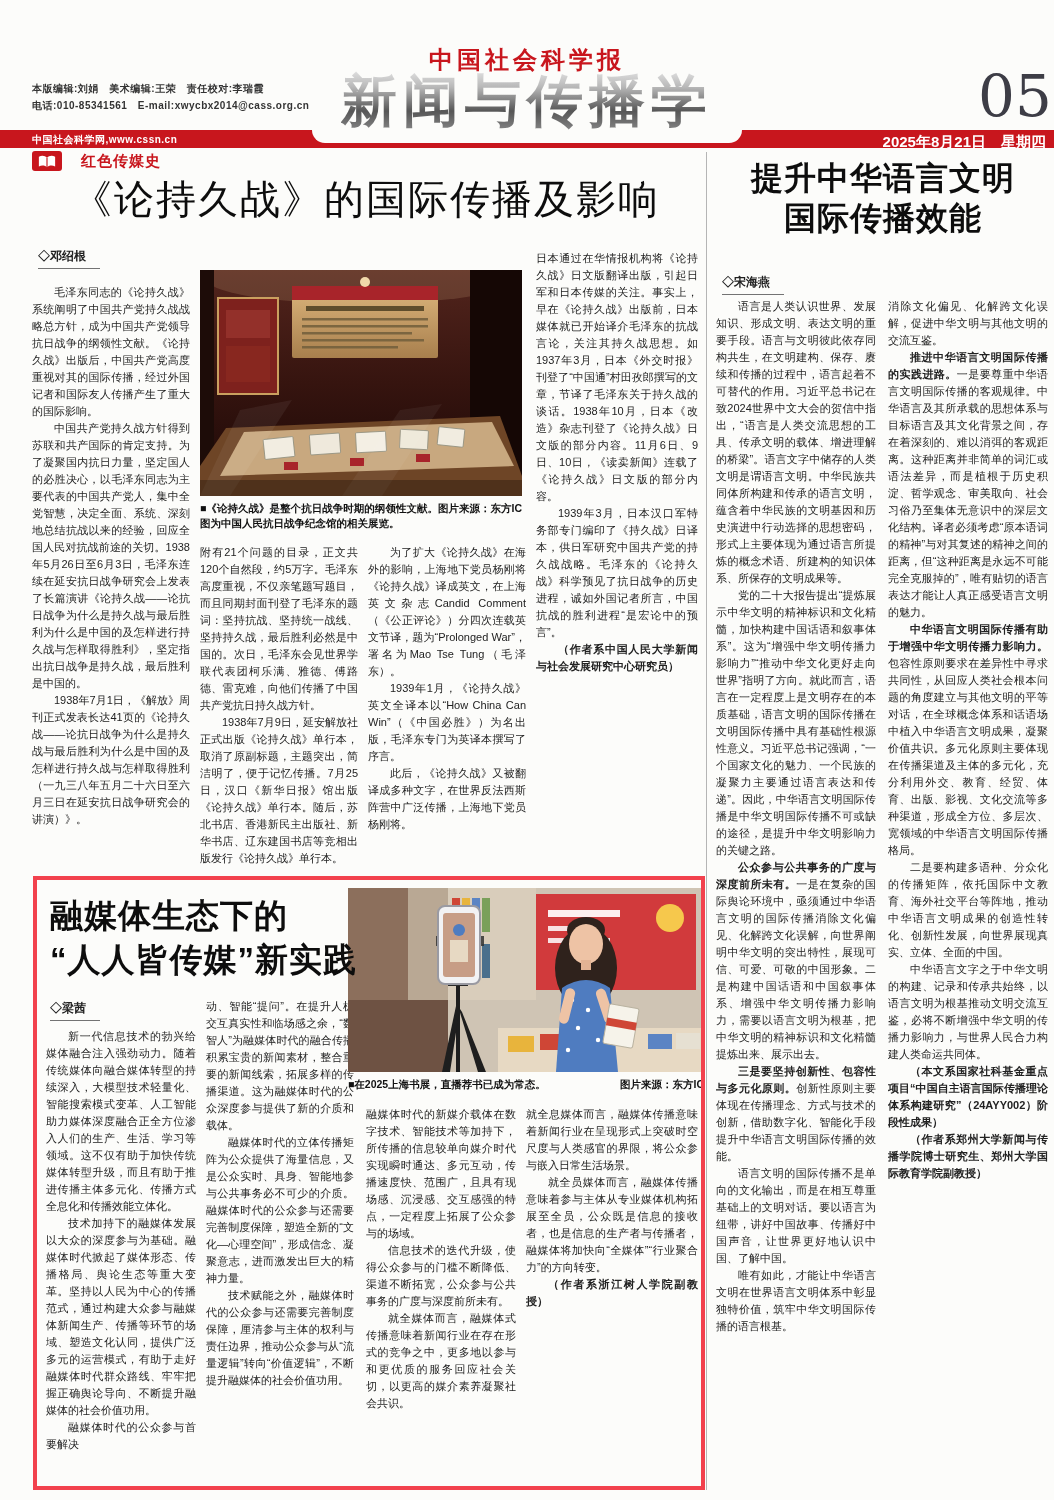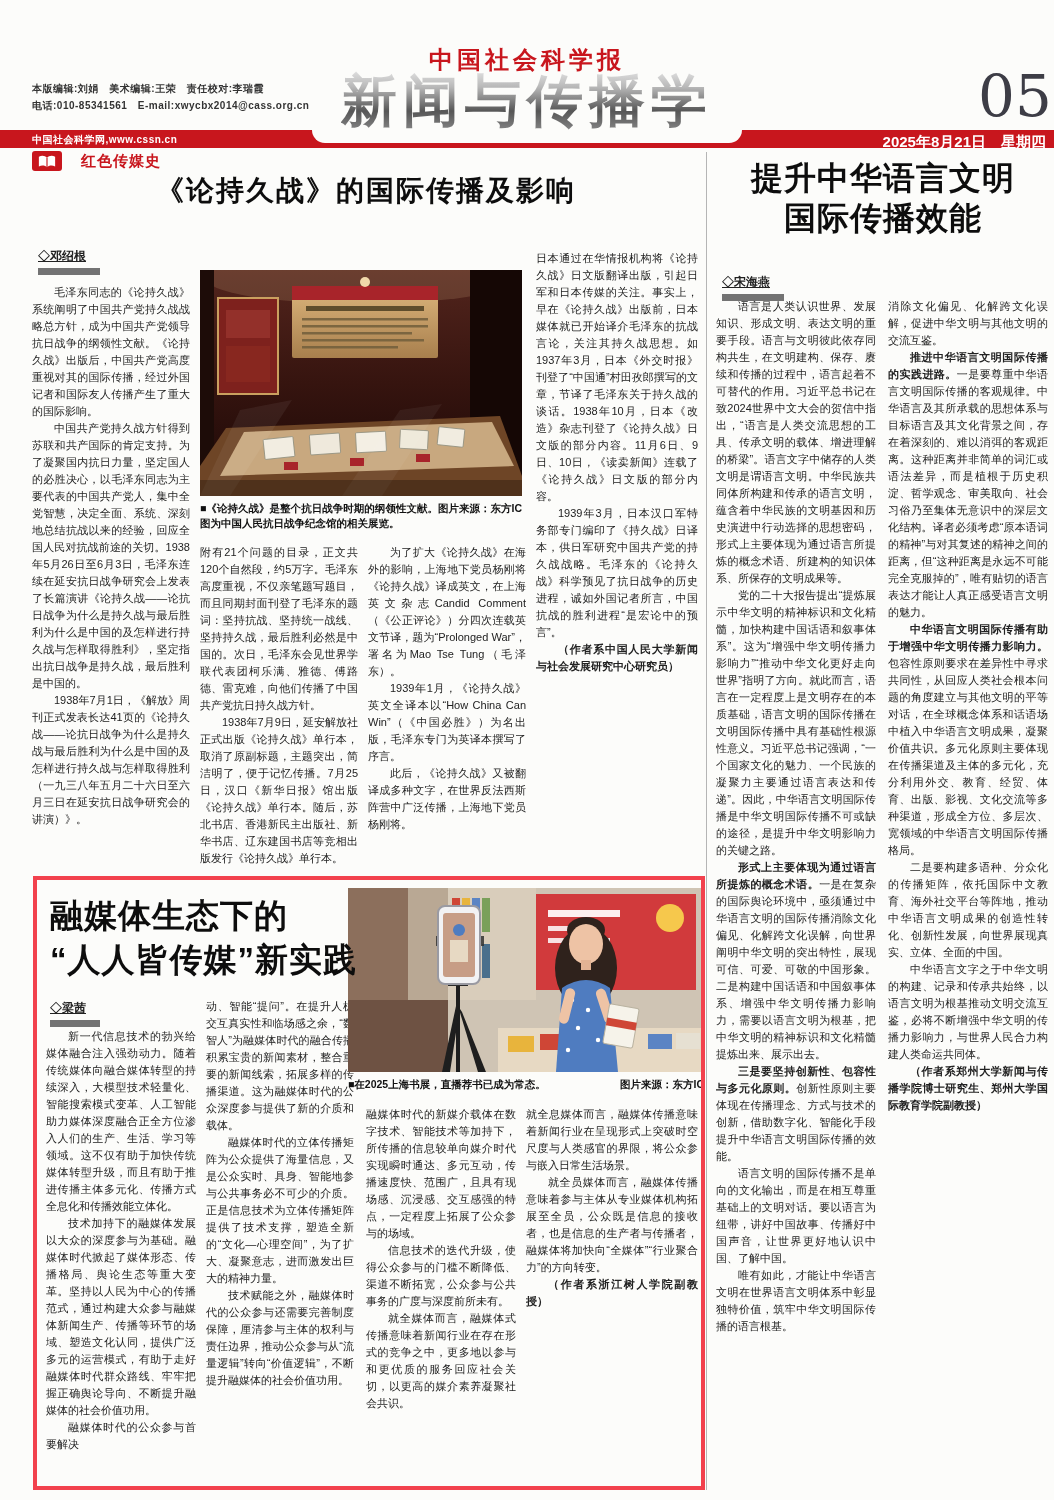--- a/index.html
+++ b/index.html
@@ -20,24 +20,24 @@
   .notch{left:312px;top:130px;width:430px;height:13px;background:#fcfcfa;border-radius:0 0 24px 24px;z-index:2;}
   .site{left:32px;top:133px;font-size:10px;color:#fff;font-weight:bold;z-index:3;letter-spacing:.5px;}
   .date{left:850px;width:196px;top:133px;text-align:right;font-size:15px;color:#fff;font-weight:bold;z-index:3;padding-right:8px;}
   .vsep{left:706px;top:152px;width:1px;height:1338px;background:#b5b5b5;}
   
   .tagrow{left:32px;top:151px;display:flex;align-items:center;gap:19px;}
   .chip{display:inline-flex;align-items:center;justify-content:center;width:30px;height:20px;
         background:#c8161d;border-radius:3px;}
   .tagtext{color:#c8161d;font-weight:900;font-size:15px;letter-spacing:1px;}
   
-  .lead-title{left:32px;top:172px;width:668px;margin:0;text-align:center;font-size:28px;
-        font-weight:700;letter-spacing:2px;color:#0d0d0d;}
+  .lead-title{left:32px;top:172px;width:668px;margin:0;text-align:center;font-size:40px;
+        font-weight:400;letter-spacing:2px;color:#0d0d0d;}
   .byline{font-size:12px;font-weight:bold;color:#222;}
-  .byline span{display:inline-block;border-bottom:7px solid #737373;padding:0 14px 3px 0;text-decoration:underline;}
+  .byline span{display:inline-block;border-bottom:1px solid #737373;padding:0 14px 3px 0;}
   .lead-byline{left:38px;top:248px;}
   .r-title{left:712px;top:158px;width:342px;margin:0;text-align:center;font-size:32px;
         font-weight:900;line-height:40px;letter-spacing:1px;color:#0d0d0d;}
   .r-byline{left:722px;top:274px;}
   .f-title{left:50px;top:894px;margin:0;font-size:33px;font-weight:900;line-height:44px;
         letter-spacing:1px;color:#0d0d0d;z-index:5;}
   .f-byline{left:50px;top:1000px;z-index:5;}
   
   .bodycol{font-size:11px;line-height:17px;text-align:justify;color:#222;overflow:hidden;}
   .bodycol p{margin:0;text-indent:2em;}
@@ -166,32 +166,33 @@
 
   <h2 class="abs r-title">
     <span>提升中华语言文明</span><br>
     <span>国际传播效能</span>
   </h2>
   <div class="abs r-byline byline"><span>◇宋海燕</span></div>
 
   <div class="abs bodycol r-col1">
     <p>语言是人类认识世界、发展知识、形成文明、表达文明的重要手段。语言与文明彼此依存同构共生，在文明建构、保存、赓续和传播的过程中，语言起着不可替代的作用。习近平总书记在致2024世界中文大会的贺信中指出，“语言是人类交流思想的工具、传承文明的载体、增进理解的桥梁”。语言文字中储存的人类文明是谓语言文明。中华民族共同体所构建和传承的语言文明，蕴含着中华民族的文明基因和历史演进中行动选择的思想密码，形式上主要体现为通过语言所提炼的概念术语、所建构的知识体系、所保存的文明成果等。</p>
     <p>党的二十大报告提出“提炼展示中华文明的精神标识和文化精髓，加快构建中国话语和叙事体系”。这为“增强中华文明传播力影响力”“推动中华文化更好走向世界”指明了方向。就此而言，语言在一定程度上是文明存在的本质基础，语言文明的国际传播在文明国际传播中具有基础性根源性意义。习近平总书记强调，“一个国家文化的魅力、一个民族的凝聚力主要通过语言表达和传递”。因此，中华语言文明国际传播是中华文明国际传播不可或缺的途径，是提升中华文明影响力的关键之路。</p>
-    <p><span class="lead-bold">形式上主要体现为通过语言所提炼的概念术语。</span><span>一是在复杂的国际舆论环境中，亟须通过中华语言文明的国际传播消除文化偏见、化解跨文化误解，向世界阐明中华文明的突出特性，展现可信、可爱、可敬的中国形象。二是构建中国话语和中国叙事体系、增强中华文明传播力影响力，需要以语言文明为根基，把中华文明的精神标识和文化精髓提炼出来、展示出去。</span></p>
+    <p><span class="lead-bold">公众参与公共事务的广度与深度前所未有。</span><span>一是在复杂的国际舆论环境中，亟须通过中华语言文明的国际传播消除文化偏见、化解跨文化误解，向世界阐明中华文明的突出特性，展现可信、可爱、可敬的中国形象。二是构建中国话语和中国叙事体系、增强中华文明传播力影响力，需要以语言文明为根基，把中华文明的精神标识和文化精髓提炼出来、展示出去。</span></p>
     <p><span class="lead-bold">三是要坚持创新性、包容性与多元化原则。</span><span>创新性原则主要体现在传播理念、方式与技术的创新，借助数字化、智能化手段提升中华语言文明国际传播的效能。</span></p>
     <p>语言文明的国际传播不是单向的文化输出，而是在相互尊重基础上的文明对话。要以语言为纽带，讲好中国故事、传播好中国声音，让世界更好地认识中国、了解中国。</p>
     <p>唯有如此，才能让中华语言文明在世界语言文明体系中彰显独特价值，筑牢中华文明国际传播的语言根基。</p>
   </div>
 
   <div class="abs bodycol r-col2">
     <p class="ni">消除文化偏见、化解跨文化误解，促进中华文明与其他文明的交流互鉴。</p>
     <p><span class="lead-bold">推进中华语言文明国际传播的实践进路。</span><span>一是要尊重中华语言文明国际传播的客观规律。中华语言及其所承载的思想体系与目标语言及其文化背景之间，存在着深刻的、难以消弭的客观距离。这种距离并非简单的词汇或语法差异，而是植根于历史积淀、哲学观念、审美取向、社会习俗乃至集体无意识中的深层文化结构。译者必须考虑“原本语词的精神”与对其复述的精神之间的距离，但“这种距离是永远不可能完全克服掉的”，唯有贴切的语言表达才能让人真正感受语言文明的魅力。</span></p>
     <p><span class="lead-bold">中华语言文明国际传播有助于增强中华文明传播力影响力。</span><span>包容性原则要求在差异性中寻求共同性，从回应人类社会根本问题的角度建立与其他文明的平等对话，在全球概念体系和话语场中植入中华语言文明成果，凝聚价值共识。多元化原则主要体现在传播渠道及主体的多元化，充分利用外交、教育、经贸、体育、出版、影视、文化交流等多种渠道，形成全方位、多层次、宽领域的中华语言文明国际传播格局。</span></p>
     <p>二是要构建多语种、分众化的传播矩阵，依托国际中文教育、海外社交平台等阵地，推动中华语言文明成果的创造性转化、创新性发展，向世界展现真实、立体、全面的中国。</p>
     <p>中华语言文字之于中华文明的构建、记录和传承共始终，以语言文明为根基推动文明交流互鉴，必将不断增强中华文明的传播力影响力，与世界人民合力构建人类命运共同体。</p>
+    <p class="attr">（本文系国家社科基金重点项目“中国自主语言国际传播理论体系构建研究”（24AYY002）阶段性成果）</p>
     <p class="attr">（作者系郑州大学新闻与传播学院博士研究生、郑州大学国际教育学院副教授）</p>
   </div>
 
   <h2 class="abs f-title">
     <span>融媒体生态下的</span><br>
     <span>“人人皆传媒”新实践</span>
   </h2>
   <div class="abs f-byline byline"><span>◇梁茜</span></div>
 
   <figure class="abs photo2">
@@ -250,21 +251,21 @@
     <span>图片来源：东方IC</span>
   </div>
 
   <div class="abs bodycol f-col1">
     <p>新一代信息技术的勃兴给媒体融合注入强劲动力。随着传统媒体向融合媒体转型的持续深入，大模型技术轻量化、智能搜索模式变革、人工智能助力媒体深度融合正全方位渗入人们的生产、生活、学习等领域。这不仅有助于加快传统媒体转型升级，而且有助于推进传播主体多元化、传播方式全息化和传播效能立体化。</p>
     <p>技术加持下的融媒体发展以大众的深度参与为基础。融媒体时代掀起了媒体形态、传播格局、舆论生态等重大变革。坚持以人民为中心的传播范式，通过构建大众参与融媒体新闻生产、传播等环节的场域、塑造文化认同，提供广泛多元的运营模式，有助于走好融媒体时代群众路线、牢牢把握正确舆论导向、不断提升融媒体的社会价值功用。</p>
     <p>融媒体时代的公众参与首要解决</p>
   </div>
   <div class="abs bodycol f-col2">
     <p class="ni">动、智能“提问”。在提升人机交互真实性和临场感之余，“数智人”为融媒体时代的融合传播积累宝贵的新闻素材，整合重要的新闻线索，拓展多样的传播渠道。这为融媒体时代的公众深度参与提供了新的介质和载体。</p>
-    <p>融媒体时代的立体传播矩阵为公众提供了海量信息，又是公众实时、具身、智能地参与公共事务必不可少的介质。正是信息技术为立体传播矩阵提供了技术支撑，塑造全新的“文化—心理空间”，为了扩大、凝聚意志，进而激发出巨大的精神力量。</p>
+    <p>融媒体时代的立体传播矩阵为公众提供了海量信息，又是公众实时、具身、智能地参与公共事务必不可少的介质。融媒体时代的公众参与还需要完善制度保障，塑造全新的“文化—心理空间”，形成信念、凝聚意志，进而激发出巨大的精神力量。</p>
     <p>技术赋能之外，融媒体时代的公众参与还需要完善制度保障，厘清参与主体的权利与责任边界，推动公众参与从“流量逻辑”转向“价值逻辑”，不断提升融媒体的社会价值功用。</p>
   </div>
   <div class="abs bodycol f-col3">
     <p class="ni">融媒体时代的新媒介载体在数字技术、智能技术等加持下，所传播的信息较单向媒介时代实现瞬时通达、多元互动，传播速度快、范围广，且具有现场感、沉浸感、交互感强的特点，一定程度上拓展了公众参与的场域。</p>
     <p>信息技术的迭代升级，使得公众参与的门槛不断降低、渠道不断拓宽，公众参与公共事务的广度与深度前所未有。</p>
     <p>就全媒体而言，融媒体式传播意味着新闻行业在存在形式的竞争之中，更多地以参与和更优质的服务回应社会关切，以更高的媒介素养凝聚社会共识。</p>
   </div>
   <div class="abs bodycol f-col4">
     <p class="ni">就全息媒体而言，融媒体传播意味着新闻行业在呈现形式上突破时空尺度与人类感官的界限，将公众参与嵌入日常生活场景。</p>
     <p>就全员媒体而言，融媒体传播意味着参与主体从专业媒体机构拓展至全员，公众既是信息的接收者，也是信息的生产者与传播者，融媒体将加快向“全媒体”“行业聚合力”的方向转变。</p>

